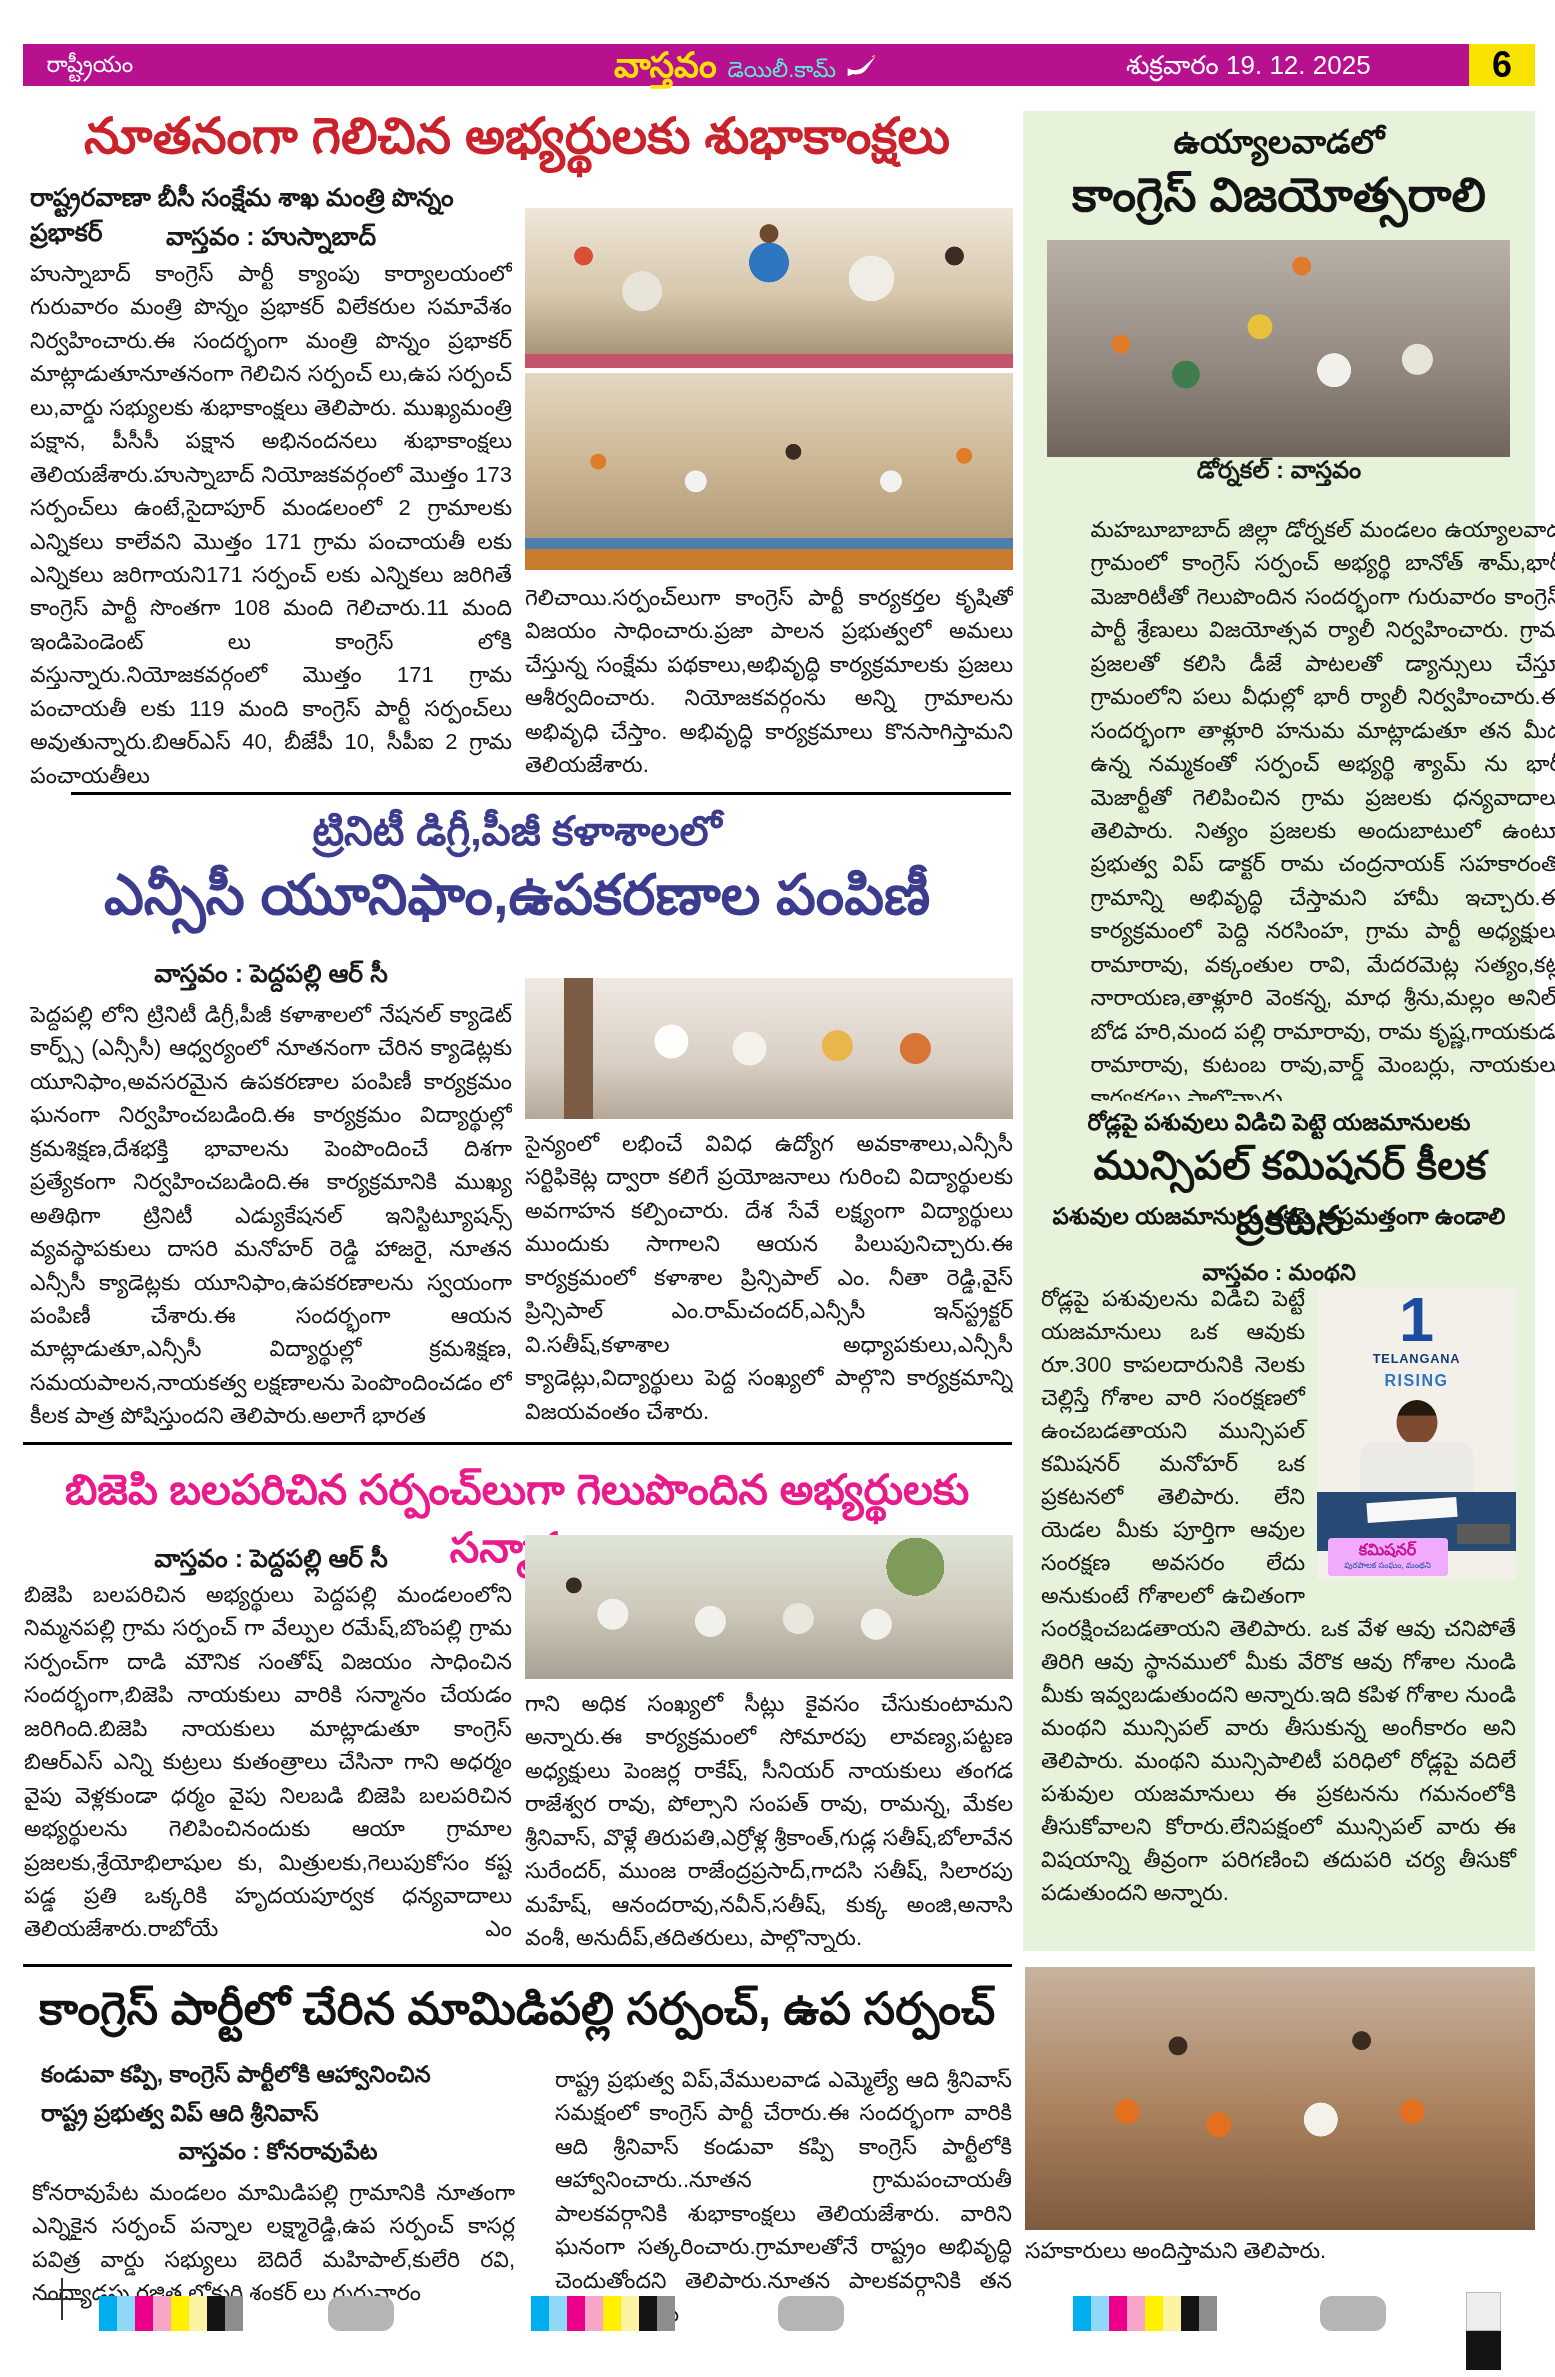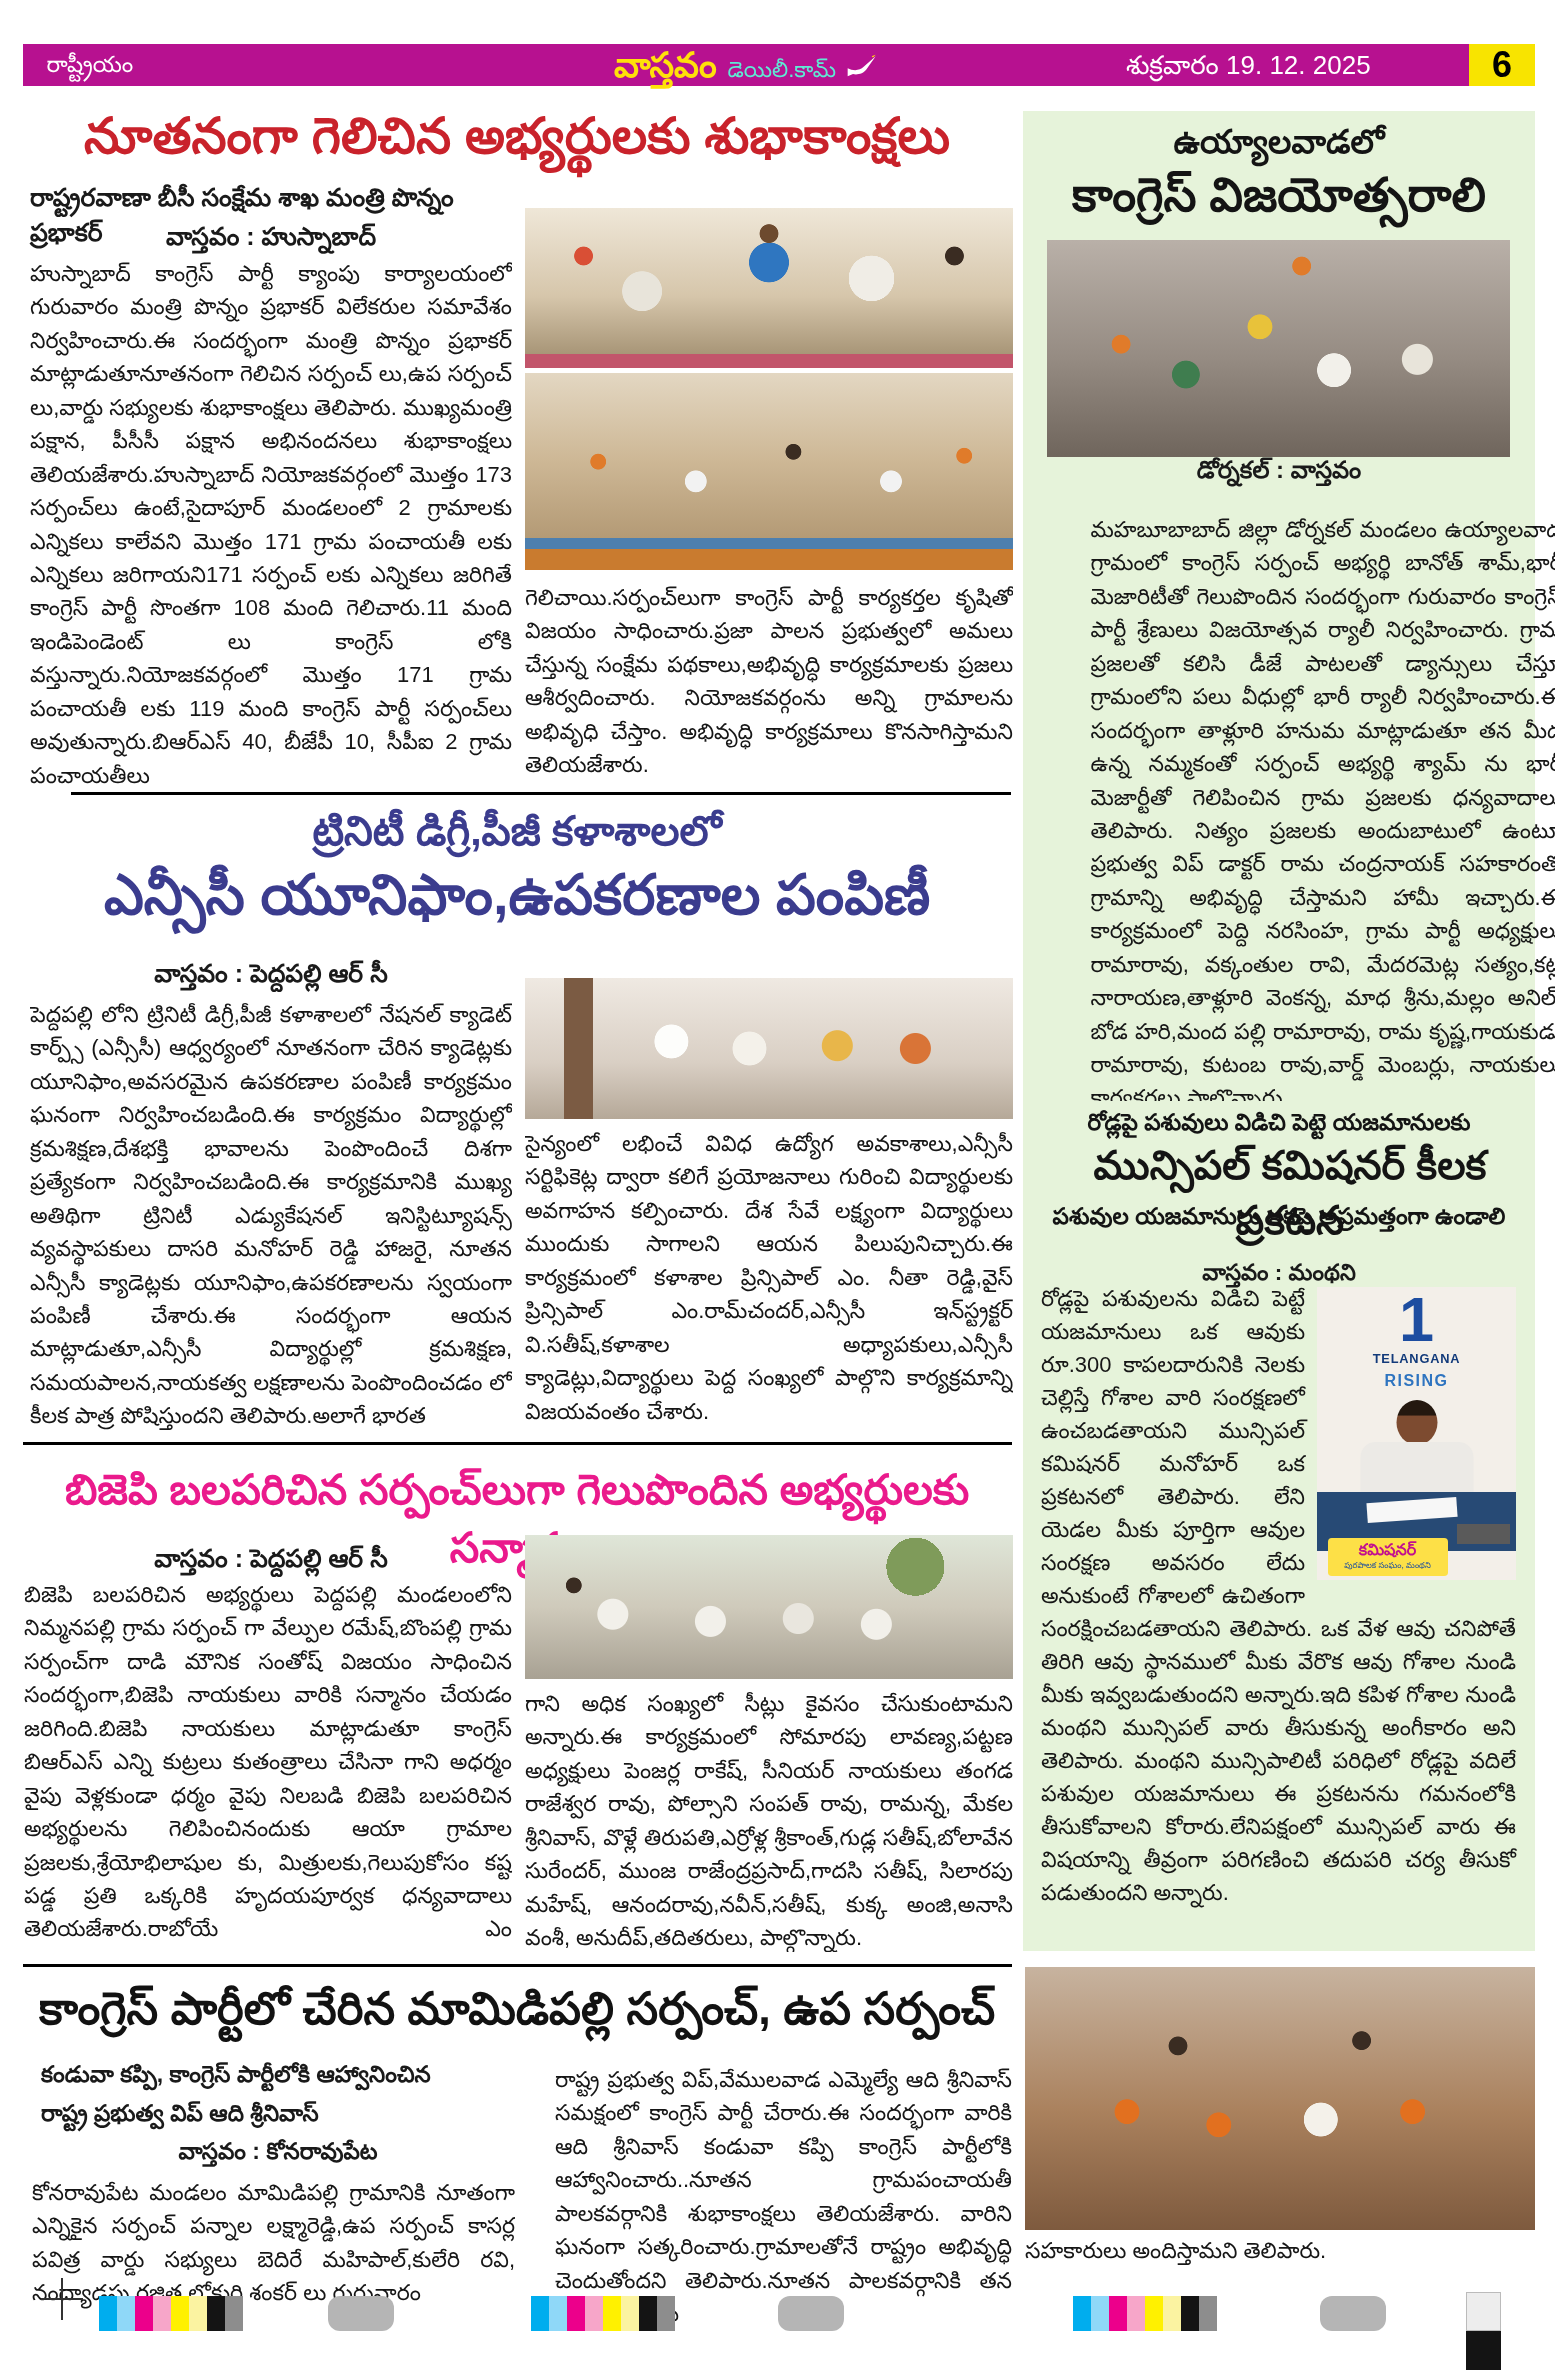--- a/index.html
+++ b/index.html
@@ -133,21 +133,21 @@
   .tg-line1 { font-size:12.8px; font-weight:bold; color:#123a7a; letter-spacing:0.8px; }
   .tg-line2 { font-size:16px; font-weight:bold; color:#2e74c0; letter-spacing:1.5px; }
   .r2-head { position:absolute; top:113px; left:50%; transform:translateX(-50%); width:41px; height:45px;
     border-radius:50%; background:linear-gradient(180deg,#24180f 0 34%, #7d4b30 35%); }
   .r2-shirt { position:absolute; top:155px; left:50%; transform:translateX(-50%); width:113px; height:68px;
     background:#eceae6; border-radius:15px 15px 0 0; }
   .r2-desk { position:absolute; bottom:29px; left:0; right:0; height:59px; background:#274a75; }
   .r2-paper { position:absolute; bottom:60px; left:50px; width:90px; height:19.6px; background:#f7f7f7;
     transform:rotate(-4deg); }
   .r2-keyboard { position:absolute; bottom:36px; right:6px; width:53px; height:19.6px; background:#5a5a5a; }
-  .r2-nameplate { position:absolute; bottom:3.8px; left:10.5px; width:120px; height:38px; background:#fde047;
+  .r2-nameplate { position:absolute; bottom:3.8px; left:10.5px; width:120px; height:38px; background:#f0abfc;
     border-radius:3.8px; text-align:center; }
   .r2-nameplate .np-main { font-size:16px; font-weight:bold; color:#c2108f; line-height:1.2; display:block; margin-top:2.3px; }
   .r2-nameplate .np-sub { font-size:8.3px; color:#1d4da0; display:block; }
 
   
   .cross { position:absolute; left:41px; top:2278px; width:42px; height:42px; }
   .cross .h { position:absolute; left:0; top:20.3px; width:42px; height:1.5px; background:#333; }
   .cross .v { position:absolute; left:20.3px; top:0; width:1.5px; height:42px; background:#333; }
   .bars { position:absolute; top:2296px; font-size:0; }
   .bars1 { left:99px; } .bars2 { left:531px; } .bars3 { left:1073px; }

